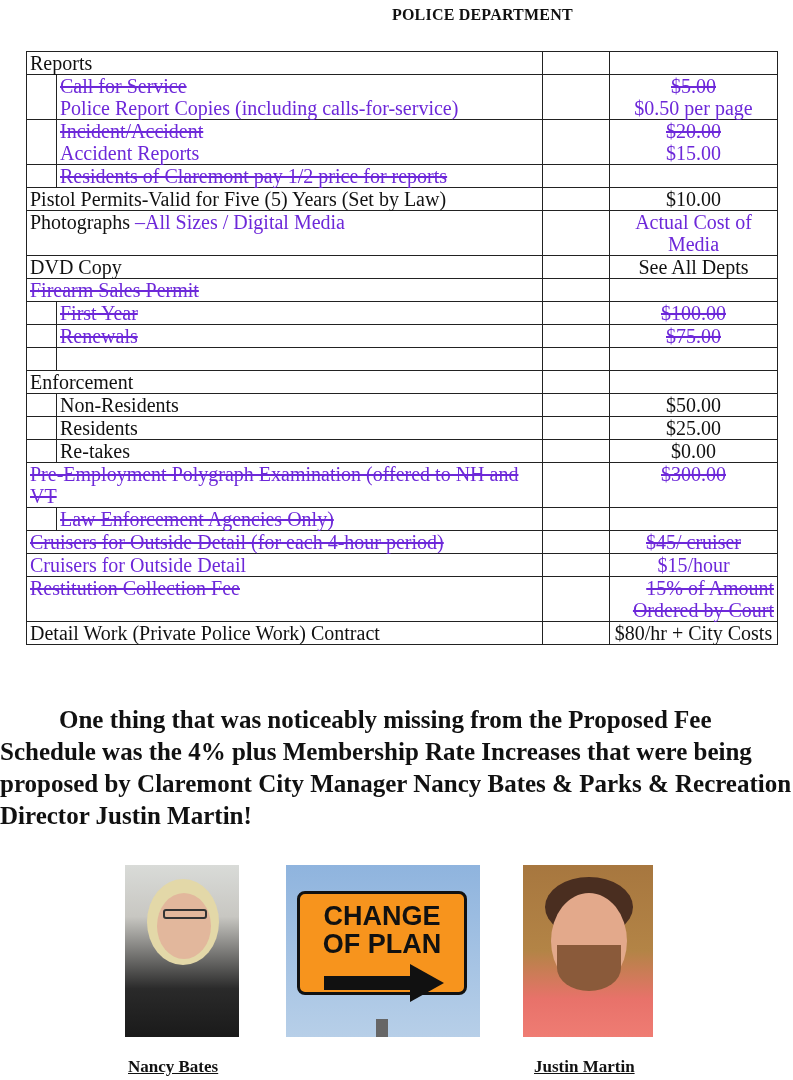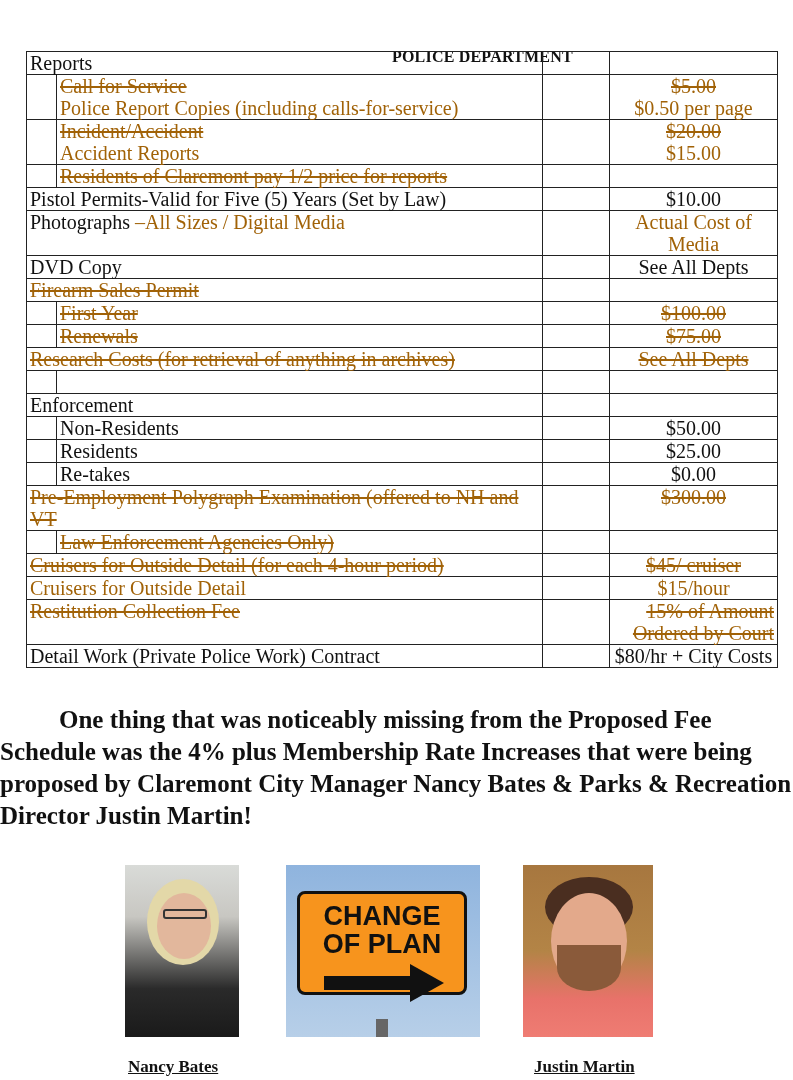--- a/index.html
+++ b/index.html
@@ -1,25 +1,25 @@
 <!DOCTYPE html>
 <html><head>
 <meta charset="utf-8">
 <style>
   html,body{margin:0;padding:0;background:#fff;}
   body{width:793px;height:1080px;position:relative;overflow:hidden;font-family:"Liberation Serif",serif;color:#111;}
-  .dept-title{position:absolute;left:392px;top:6px;font-size:16px;font-weight:bold;letter-spacing:0.2px;margin-top:42px;}
+  .dept-title{position:absolute;left:392px;top:6px;font-size:16px;font-weight:bold;letter-spacing:0.2px;}
   table.fees{position:absolute;left:26px;top:51px;width:751px;border-collapse:collapse;table-layout:fixed;font-size:20px;}
   table.fees td{border:1.5px solid #222;padding:0 3px;height:22px;line-height:22px;vertical-align:top;}
   col.c-indent{width:30px;}
   col.c-desc{width:486px;}
   col.c-mid{width:67px;}
   col.c-fee{width:168px;}
   td.fee{text-align:center;}
-  .red{color:#a16207;}
+  .red{color:#6d28d9;}
   .strike{text-decoration:line-through;}
   .stack{display:block;}
   .narrative{position:absolute;left:0;top:704px;width:793px;font-size:25px;font-weight:bold;line-height:32px;font-family:"Liberation Serif",serif;}
   .narrative p{margin:0;text-indent:59px;}
   .photo{position:absolute;top:865px;height:172px;overflow:hidden;}
   .photo.nancy{left:125px;width:114px;background:linear-gradient(180deg,#d9dbd8 0%,#c8c7c2 30%,#2a2a2a 72%,#1a1a1a 100%);}
   .photo.sign{left:286px;width:194px;background:linear-gradient(180deg,#8fb4de 0%,#b7cfe8 100%);}
   .photo.justin{left:523px;width:130px;background:linear-gradient(180deg,#a7773f 0%,#b38446 50%,#e8726a 78%,#ef7c73 100%);}
   .face{position:absolute;border-radius:50%;}
   .sign-board{position:absolute;left:11px;top:26px;width:170px;height:104px;background:#f7941d;border:3px solid #111;border-radius:8px;box-sizing:border-box;}
@@ -108,25 +108,20 @@
         <td></td>
         <td class="fee red strike">$100.00</td>
       </tr>
       <tr>
         <td></td>
         <td class="red strike">Renewals</td>
         <td></td>
         <td class="fee red strike">$75.00</td>
       </tr>
       <tr>
-        <td colspan="2" class="red strike">Research Costs (for retrieval of anything in archives)</td>
-        <td></td>
-        <td class="fee red strike">See All Depts</td>
-      </tr>
-      <tr>
         <td></td>
         <td class=""></td>
         <td></td>
         <td class="fee "></td>
       </tr>
       <tr>
         <td colspan="2" class="">Enforcement</td>
         <td></td>
         <td class="fee "></td>
       </tr>

